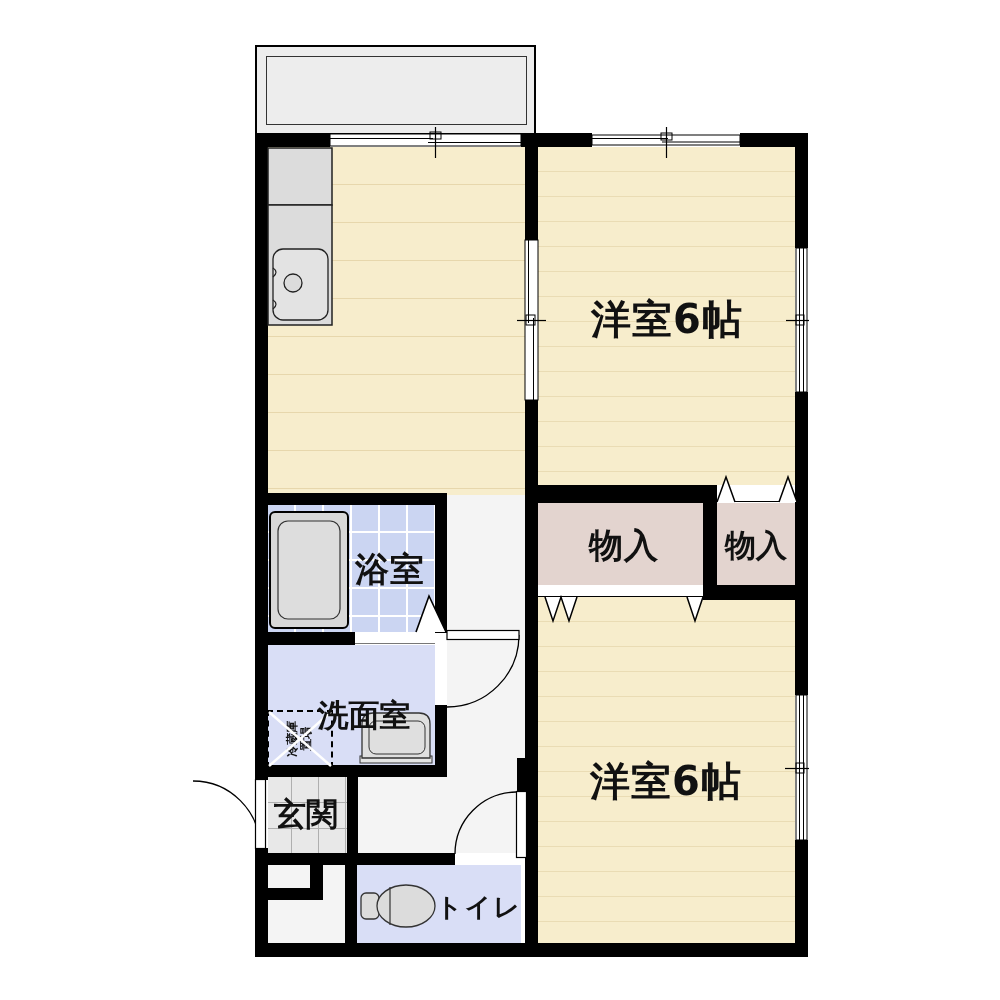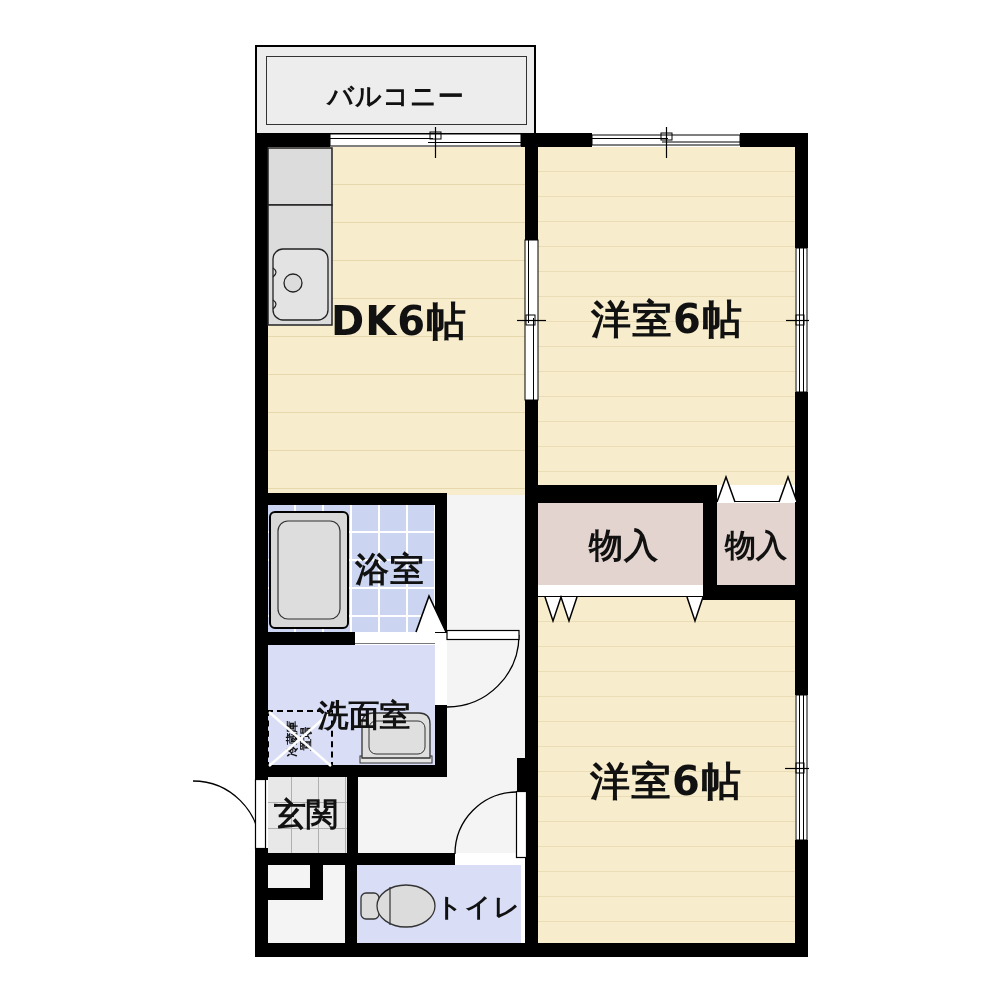--- a/index.html
+++ b/index.html
@@ -187,22 +187,20 @@
       <path d="M687,597 L695,621 L703,597"></path>
     </g>
 
     <g fill="#fff" stroke="#000" stroke-width="1.5">
       <line x1="717" y1="501.5" x2="797" y2="501.5" stroke-width="1"></line>
       <path d="M717,502 L726,477 L735,502"></path>
       <path d="M779,502 L788,477 L797,502"></path>
     </g>
   </svg>
 
-  <div class="label" style="left:396px;top:96px;font-size:26px;">バルコニー</div>
-  <div class="label" style="left:399px;top:321px;font-size:40px;">DK6帖</div>
   <div class="label" style="left:667px;top:319px;font-size:40px;">洋室6帖</div>
   <div class="label" style="left:624px;top:546px;font-size:34px;">物入</div>
   <div class="label" style="left:756px;top:546px;font-size:31px;letter-spacing:0;">物入</div>
   <div class="label" style="left:390px;top:570px;font-size:34px;">浴室</div>
   <div class="label" style="left:364px;top:716px;font-size:31px;letter-spacing:0;">洗面室</div>
   <div class="label" style="left:306px;top:815px;font-size:32px;letter-spacing:0;">玄関</div>
   <div class="label" style="left:479px;top:907px;font-size:26px;letter-spacing:2px;">トイレ</div>
   <div class="label" style="left:666px;top:781px;font-size:40px;">洋室6帖</div>
 
 </div>

